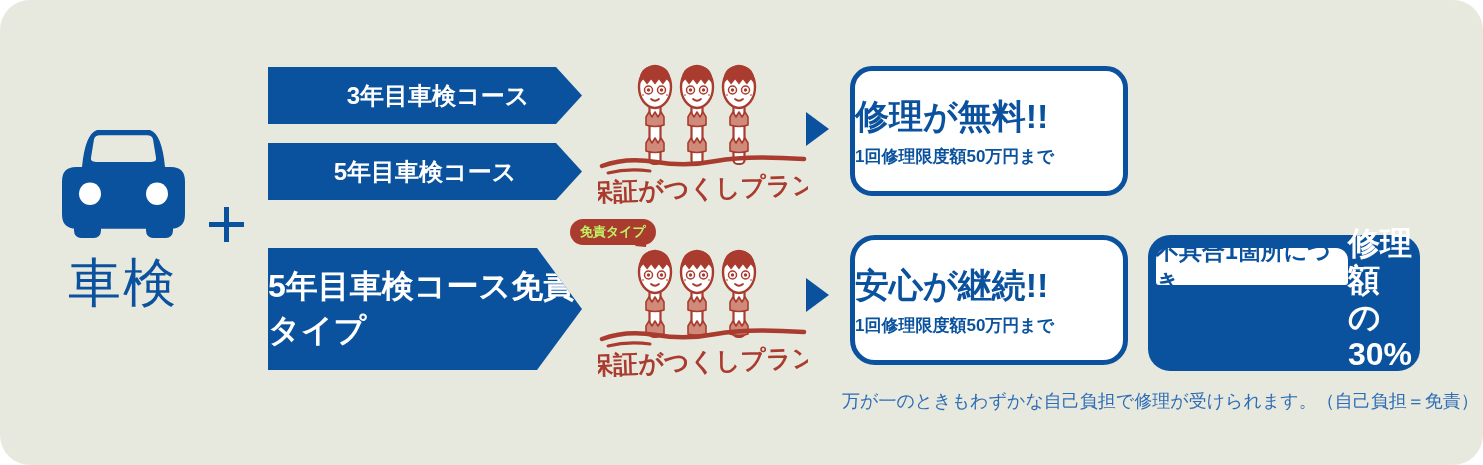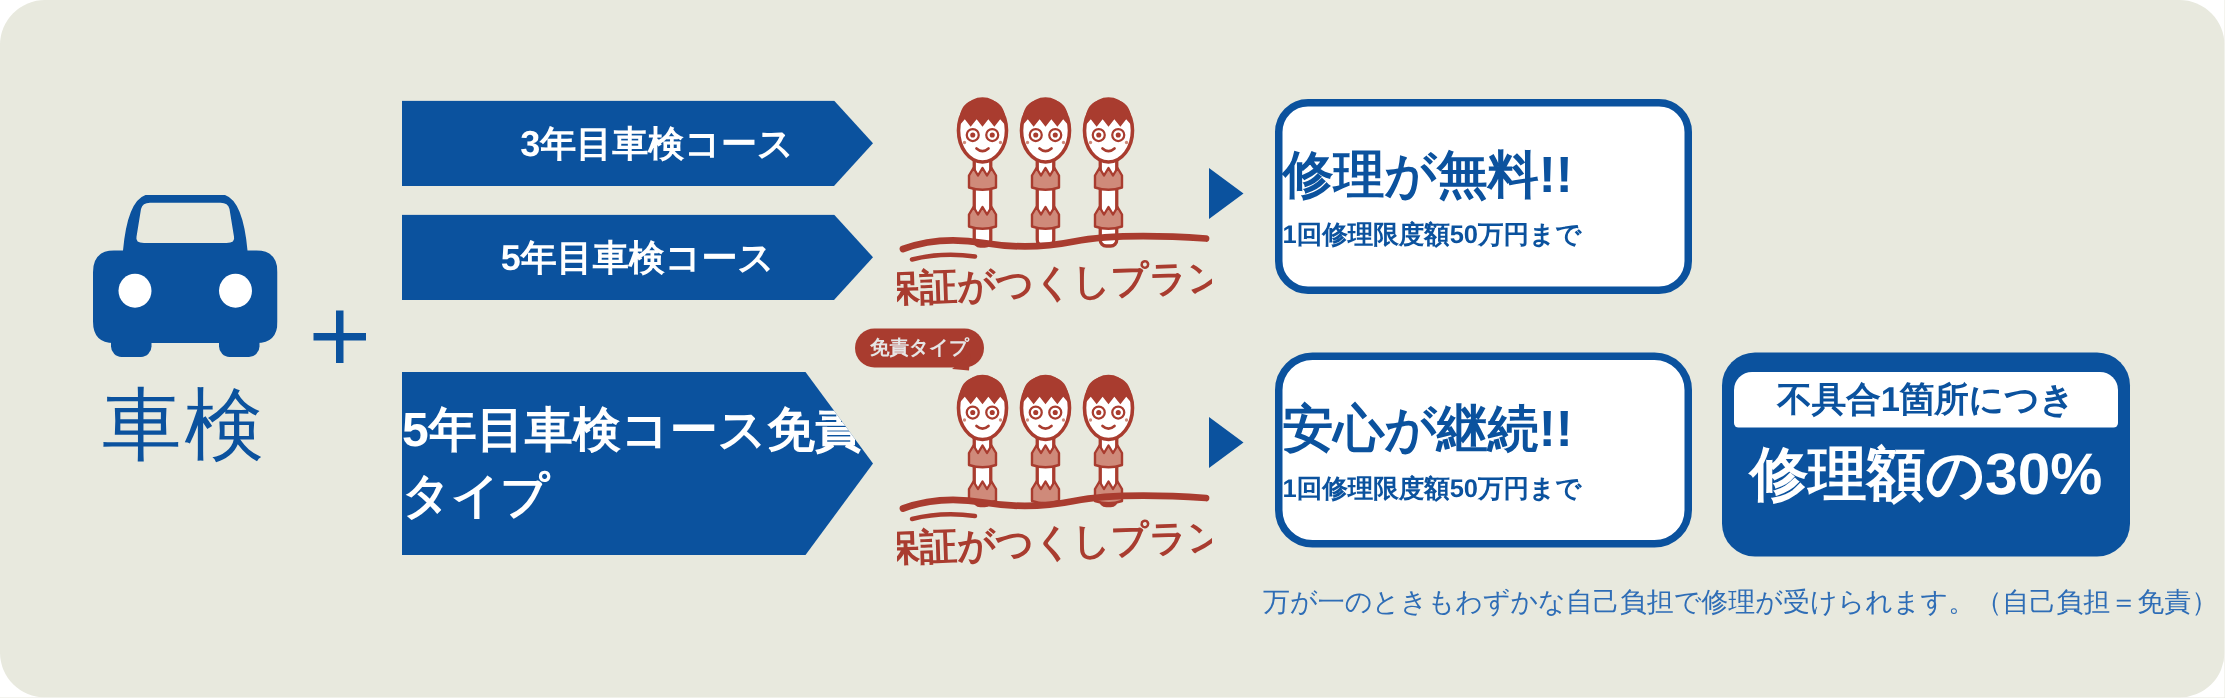--- a/index.html
+++ b/index.html
@@ -33,21 +33,21 @@
       clip-path:polygon(0 0,288px 0,100% 50%,288px 100%,0 100%);padding-left:26px;}
   .b2{top:143px;width:314px;height:57px;font-size:24px;
       clip-path:polygon(0 0,288px 0,100% 50%,288px 100%,0 100%);}
   .b3{top:248px;width:314px;height:122px;font-size:32px;
       clip-path:polygon(0 0,269px 0,100% 50%,269px 100%,0 100%);}
   
   .mascot{position:absolute;left:598px;width:210px;height:150px;}
   .m1{top:55px;}
   .m2{top:228px;}
   .bubble{
-    position:absolute;left:570px;top:219px;background:var(--red);color:#e5e5e5;
+    position:absolute;left:570px;top:219px;background:var(--red);color:#bef264;
     font-size:13px;font-weight:bold;padding:4px 10px;border-radius:13px;z-index:3;
   }
   .bubble::after{
     content:'';position:absolute;right:2px;bottom:-10px;width:0;height:0;
     border:8px solid transparent;border-top-color:var(--red);transform:rotate(-40deg);
   }
   
   .tri{position:absolute;width:0;height:0;
        border-top:17px solid transparent;border-bottom:17px solid transparent;
        border-left:23px solid var(--blue);}
@@ -60,29 +60,29 @@
     display:flex;flex-direction:column;align-items:flex-start;justify-content:center;gap:5px;
   }
   .r1{top:66px;}
   .r2{top:235px;border-radius:25px;}
   .rbox .title{font-size:34px;font-weight:bold;color:var(--blue);}
   .rbox .sub{font-size:17px;font-weight:bold;color:var(--blue);}
   
   .ded{
     position:absolute;left:1148px;top:235px;width:272px;height:136px;
     background:var(--blue);border-radius:22px;padding:13px 8px 21px 8px;
-    display:flex;flex-direction:column;
+    display:flex;flex-direction:row;
   }
   .ded-header{
     background:#fff;color:var(--blue);border-radius:12px 12px 3px 3px;height:37px;
     display:flex;align-items:center;justify-content:center;
     font-size:23px;font-weight:bold;
   }
   .ded-body{flex:1;display:flex;flex-direction:column;align-items:center;justify-content:center;color:#fff;}
-  .ded-amount{font-size:39px;font-weight:bold;line-height:1.15;}
+  .ded-amount{font-size:32px;font-weight:bold;line-height:1.15;}
   .ded-cap{font-size:22px;font-weight:bold;line-height:1.15;}
   
   .note{position:absolute;left:842px;top:389px;font-size:18px;color:var(--note);}
   .mascot text{font-weight:bold;}
 </style>
 </head>
 <body>
 
 <div class="card">
 

